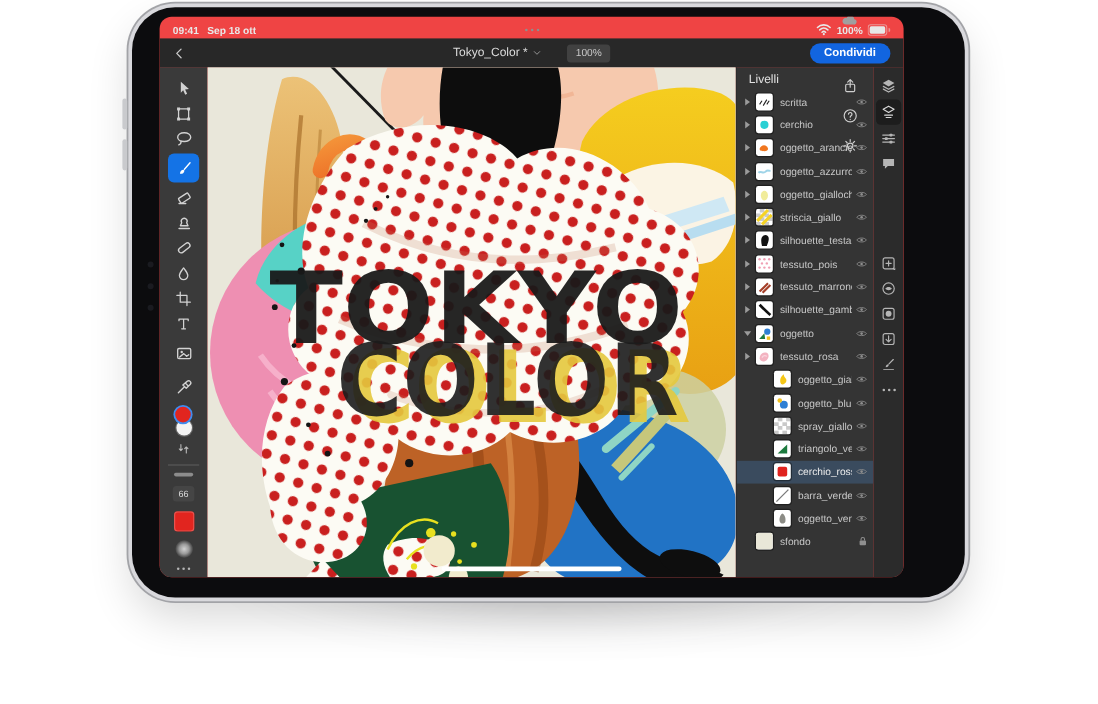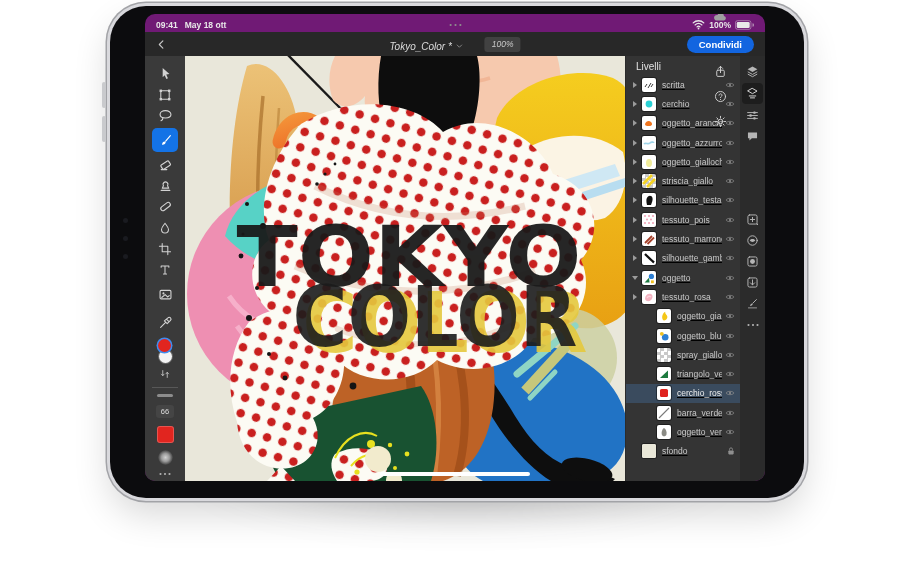--- a/index.html
+++ b/index.html
@@ -9,34 +9,34 @@
   .shadow{position:absolute;left:70px;top:400px;width:780px;height:190px;
           background:radial-gradient(ellipse 50% 45% at 50% 35%, rgba(45,45,50,.32), rgba(45,45,50,0) 72%);
           filter:blur(16px);}
   .device{position:absolute;left:110px;top:6px;width:694px;height:492px;background:#0c0c0e;
           border-radius:36px;
           box-shadow:0 0 0 3px #d9d9dd,0 0 0 4.5px #a2a3a7,0 16px 36px rgba(0,0,0,.16);}
   .vol{position:absolute;left:-8px;width:4px;height:26px;background:#c9cacd;border-radius:2px;}
   .v1{top:76px;} .v2{top:110px;}
   .camera{position:absolute;left:13px;top:212px;display:flex;flex-direction:column;gap:13px;}
   .camera i{width:5px;height:5px;border-radius:50%;background:#1a1b20;display:block;}
-  .screen{position:absolute;left:35px;top:8px;width:620px;height:467px;background:#701a75;
+  .screen{position:absolute;left:23px;top:8px;width:620px;height:467px;background:#ef4444;
           border-radius:10px;overflow:hidden;display:flex;flex-direction:column;}
   
   .statusbar{height:18px;flex:none;display:flex;align-items:center;padding:3px 11px 0;
              color:#e8e8e8;font-size:8.5px;font-weight:bold;position:relative;z-index:5;}
   .sb-left{display:flex;gap:7px;}
   .sb-center{position:absolute;left:0;right:0;display:flex;justify-content:center;color:#8f8f8f;}
   .sb-right{margin-left:auto;display:flex;align-items:center;gap:4px;}
   .icon{display:inline-flex;align-items:center;justify-content:center;}
   
   .titlebar{height:24px;flex:none;background:#282828;display:flex;align-items:center;
             padding:0 11px;position:relative;z-index:5;}
   .tb-back{color:#c9c9c9;}
-  .tb-center{position:absolute;left:50%;transform:translateX(-50%);display:flex;align-items:flex-end;gap:21px;font-style:italic;}
+  .tb-center{position:absolute;left:50%;transform:translateX(-50%);display:flex;align-items:center;gap:21px;}
   .tb-title{color:#dcdcdc;font-size:10px;display:flex;align-items:center;gap:4px;white-space:nowrap;}
   .tb-title .icon{color:#9a9a9a;}
   .zoom-badge{background:#414141;color:#c9c9c9;font-size:8.5px;padding:2.5px 7px;border-radius:3px;}
   .tb-right{margin-left:auto;display:flex;align-items:center;gap:12px;color:#cfcfcf;flex-direction:column;}
   .tb-right .dim{color:#8a8a8a;} .tb-right .cloud{color:#9f9f9f;}
   .share-pill{background:var(--share,#1265e0);color:#fff;font-size:9.5px;font-weight:bold;
               padding:4px 12px;border-radius:20px;line-height:1;}
   
   .content{flex:1;display:flex;min-height:0;}
   .toolbar{width:40px;flex:none;background:#3a3a3a;display:flex;flex-direction:column;
@@ -61,21 +61,21 @@
   .tmore{color:#b5b5b5;margin-top:7px;}
   
   .canvas{flex:1;position:relative;background:var(--canvas,#e9e7da);overflow:hidden;}
   .art{position:absolute;inset:0;width:100%;height:100%;display:block;}
   .home-indicator{position:absolute;left:50%;bottom:5px;transform:translateX(-50%);
                   width:150px;height:4px;border-radius:2px;background:#fff;z-index:40;}
   
   .layers-panel{width:115px;flex:none;background:#343434;display:flex;flex-direction:column;
                 border-left:1px solid #2b2b2b;overflow:hidden;}
   .lp-header{font-size:10px;color:#e2e2e2;padding:5px 10px 3px;flex:none;}
-  .layer-row{height:19.3px;display:flex;align-items:center;padding:0 5px 0 4px;flex:none;text-decoration:underline;}
+  .layer-row{height:19.3px;display:flex;align-items:center;padding:0 5px 0 4px;flex:none;}
   .layer-row.selected{background:var(--selrow,#3a4b5e);}
   .tri{width:9px;flex:none;display:flex;justify-content:center;}
   .tri i{border-left:4px solid #9b9b9b;border-top:3.5px solid transparent;
          border-bottom:3.5px solid transparent;display:block;}
   .tri.open i{transform:rotate(90deg);}
   .child-sp{width:15px;flex:none;}
   .thumb{width:14px;height:14px;flex:none;border-radius:2px;background:#fff;margin-left:3px;
          overflow:hidden;box-shadow:0 0 0 1px rgba(0,0,0,.4);}
   .thumb.checker{background:repeating-conic-gradient(#c9c9c9 0% 25%, #fff 0% 50%) 0 0/7px 7px;}
   .thumb svg{display:block;}
@@ -101,21 +101,21 @@
     <div class="camera">
         <i></i>
         <i></i>
         <i></i>
       </div>
     <div class="screen">
 
       <div class="statusbar">
         <div class="sb-left">
           <span>09:41</span>
-          <span>May 18 ott</span>
+          <span>Sep 18 ott</span>
         </div>
         <div class="sb-center">
           <span class="icon">
               <svg viewBox="0 0 16 4" width="13" height="4">
                 <circle cx="2" cy="2" r="1.3" fill="currentColor"></circle>
                 <circle cx="8" cy="2" r="1.3" fill="currentColor"></circle>
                 <circle cx="14" cy="2" r="1.3" fill="currentColor"></circle>
               </svg>
             </span>
         </div>

